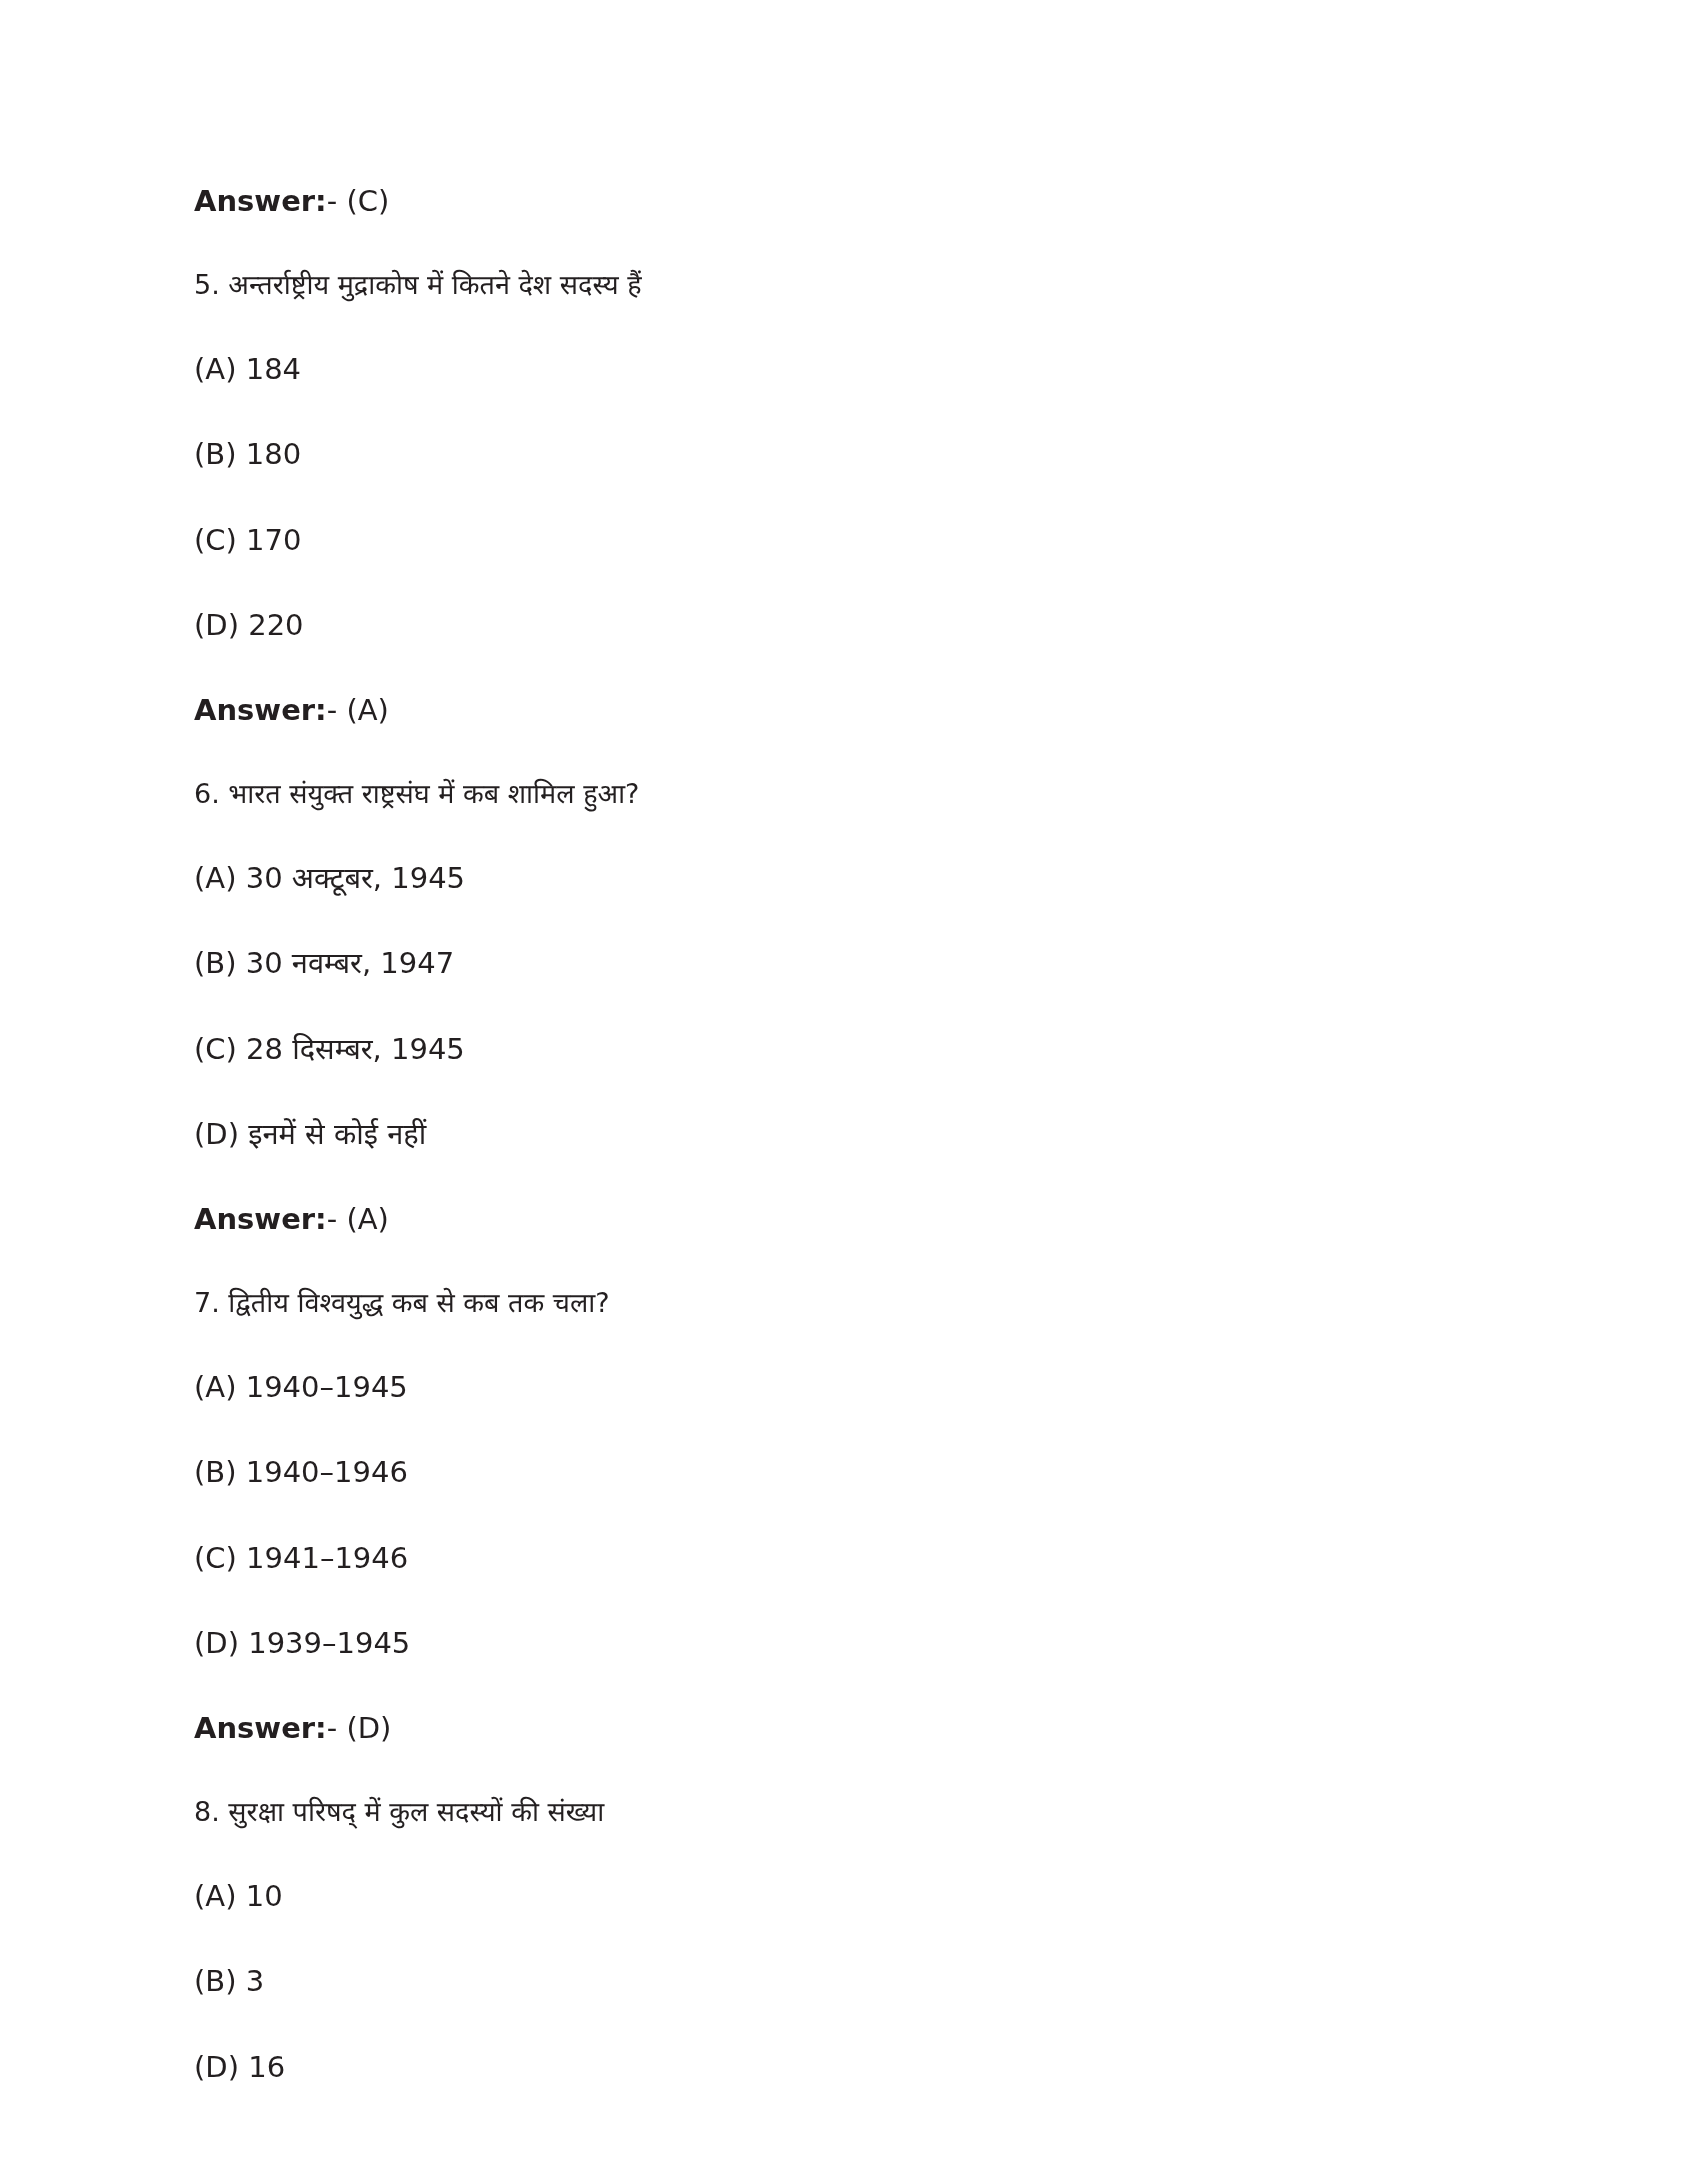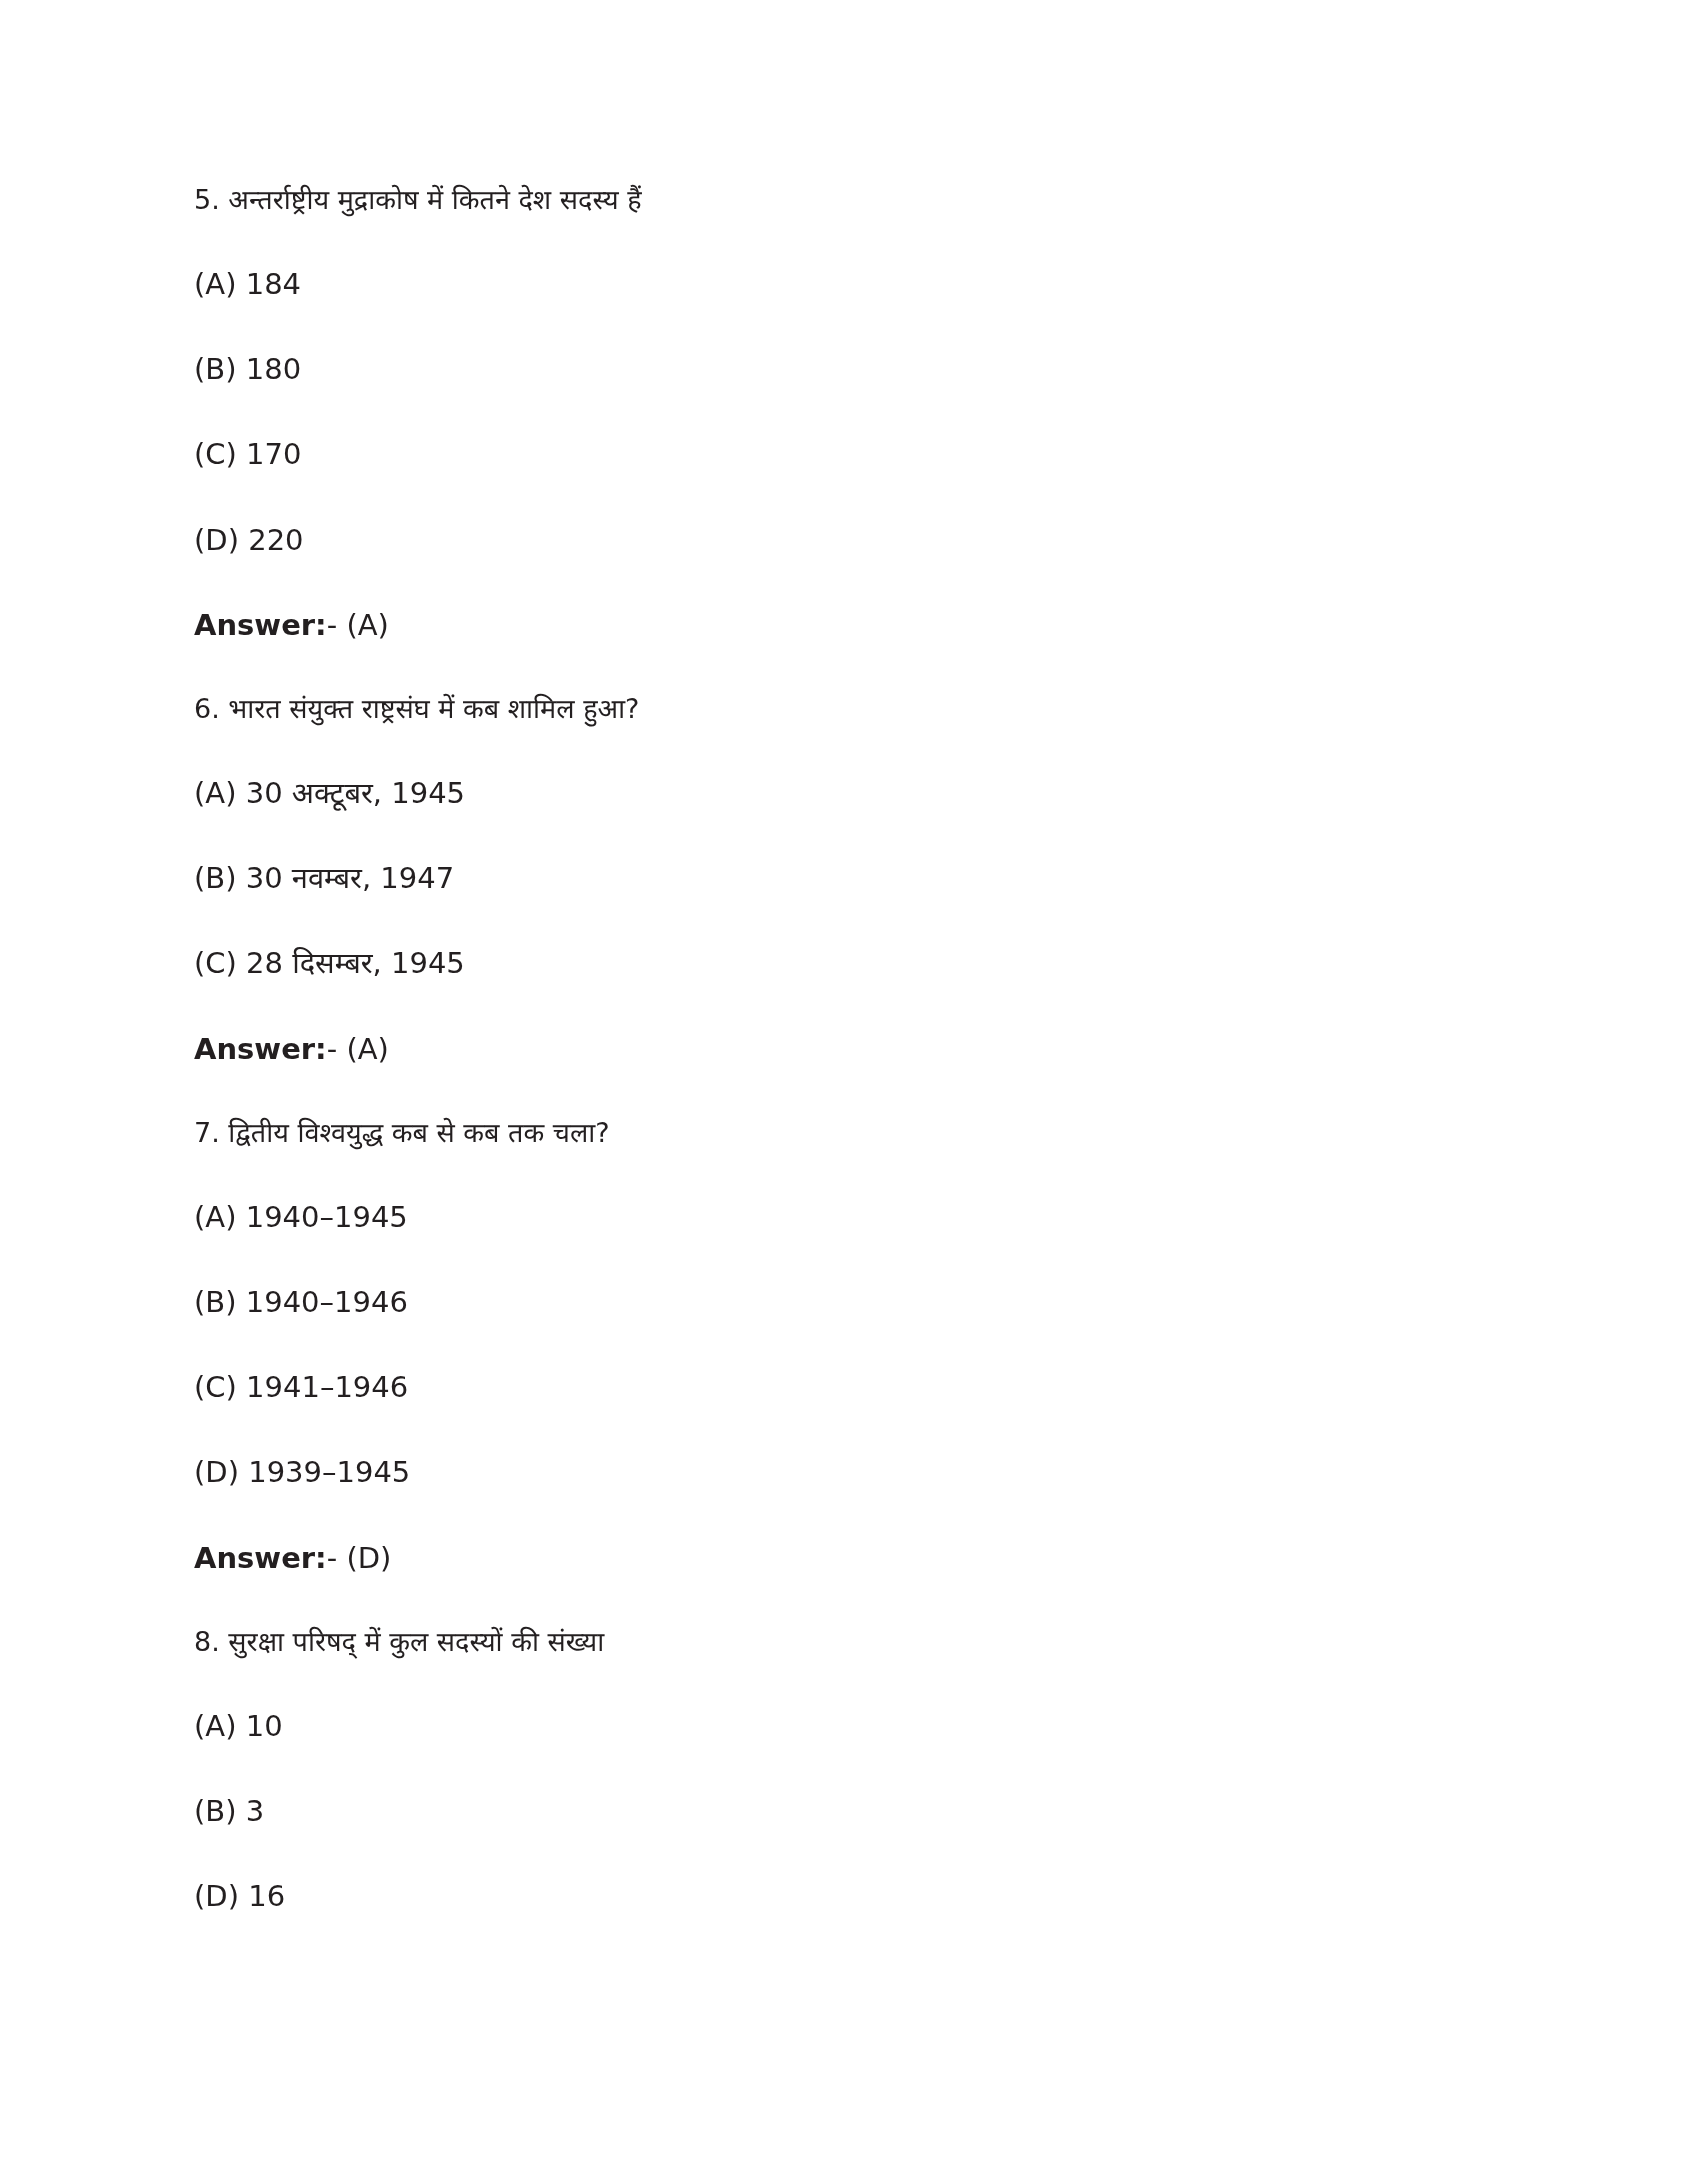--- a/index.html
+++ b/index.html
@@ -39,20 +39,23 @@
     font-size: 29px;
     line-height: 1.25;
     margin-top: 32px;
   }
 </style>
 </head>
 <body>
 
 <div class="page">
 
+  <div class="block">
+    <span class="answer-line"><span class="answer-label">Answer:</span><span>- (C)</span></span>
+  </div>
 
   <div class="block">
     <span class="question">5. अन्तर्राष्ट्रीय मुद्राकोष में कितने देश सदस्य हैं</span>
   </div>
 
   <div class="block">
     <span class="option">(A) 184</span>
   </div>
 
   <div class="block">
@@ -80,20 +83,23 @@
   </div>
 
   <div class="block">
     <span class="option">(B) 30 नवम्बर, 1947</span>
   </div>
 
   <div class="block">
     <span class="option">(C) 28 दिसम्बर, 1945</span>
   </div>
 
+  <div class="block">
+    <span class="option">(D) इनमें से कोई नहीं</span>
+  </div>
 
   <div class="block">
     <span class="answer-line"><span class="answer-label">Answer:</span><span>- (A)</span></span>
   </div>
 
   <div class="block">
     <span class="question">7. द्वितीय विश्वयुद्ध कब से कब तक चला?</span>
   </div>
 
   <div class="block">

